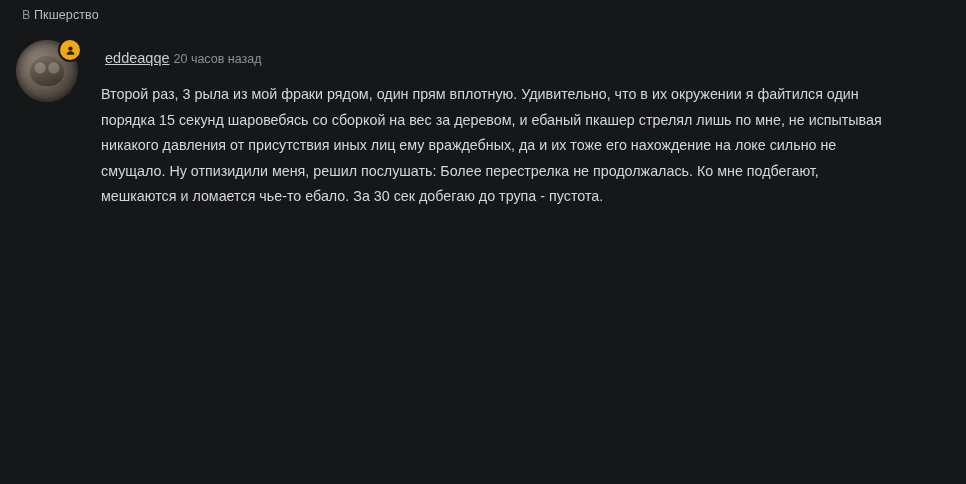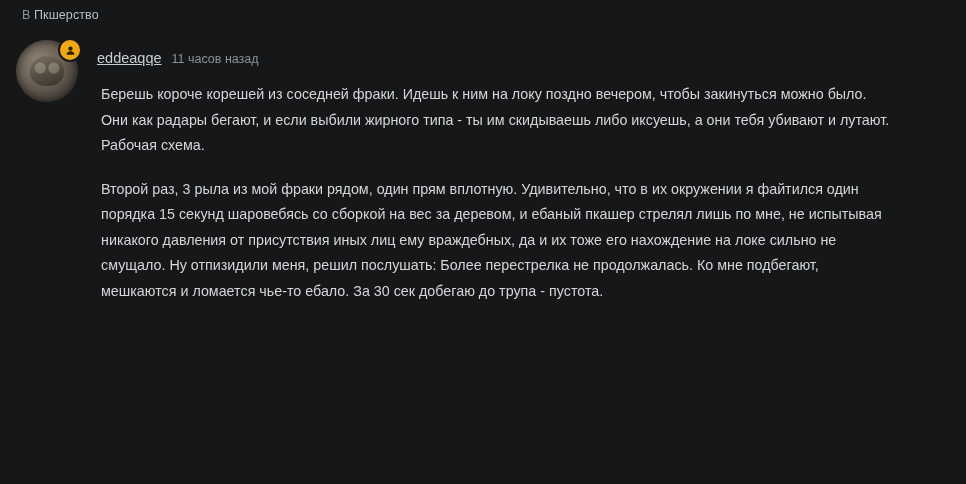--- a/index.html
+++ b/index.html
@@ -86,25 +86,25 @@
     border: 2px solid #161719;
     display: flex;
     align-items: center;
     justify-content: center;
     color: #2b2100;
     font-size: 11px;
     line-height: 1;
   }
   .meta {
     position: absolute;
-    left: 97px;
+    left: 105px;
     top: 18px;
     display: flex;
     align-items: baseline;
-    gap: 10px;
+    gap: 4px;
   }
   .author {
     font-size: 14.5px;
     color: #c9ccd0;
     text-decoration: underline;
     cursor: pointer;
     font-weight: 400;
   }
   .timestamp {
     font-size: 12.5px;
@@ -149,22 +149,21 @@
       <div class="avatar-badge">
         <svg width="11" height="11" viewBox="0 0 16 16" aria-hidden="true">
           <circle cx="8" cy="5.4" r="3.1" fill="#2b2100"></circle>
           <path d="M2.2 14.2c0-3.2 2.6-5 5.8-5s5.8 1.8 5.8 5z" fill="#2b2100"></path>
         </svg>
       </div>
     </div>
 
     <div class="meta">
       <a class="author" href="#">eddeaqqe</a>
-      <span class="timestamp">11 часов назад</span>
+      <span class="timestamp">20 часов назад</span>
     </div>
 
     <div class="body">
-      <p class="para">Берешь короче корешей из соседней фраки. Идешь к ним на локу поздно вечером, чтобы закинуться можно было. Они как радары бегают, и если выбили жирного типа - ты им скидываешь либо иксуешь, а они тебя убивают и лутают. Рабочая схема.</p>
       <p class="para">Второй раз, 3 рыла из мой фраки рядом, один прям вплотную. Удивительно, что в их окружении я файтился один порядка 15 секунд шаровебясь со сборкой на вес за деревом, и ебаный пкашер стрелял лишь по мне, не испытывая никакого давления от присутствия иных лиц ему враждебных, да и их тоже его нахождение на локе сильно не смущало. Ну отпизидили меня, решил послушать: Более перестрелка не продолжалась. Ко мне подбегают, мешкаются и ломается чье-то ебало. За 30 сек добегаю до трупа - пустота.</p>
     </div>
 
   </div>
 </div>
 
 </body></html>

